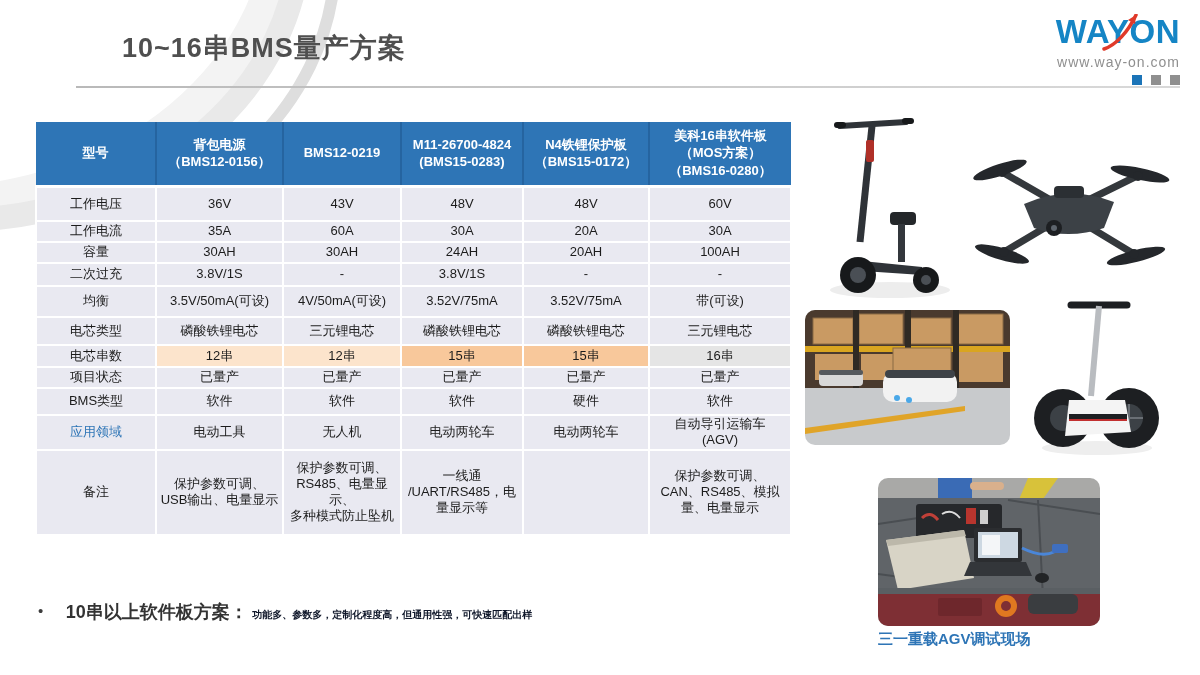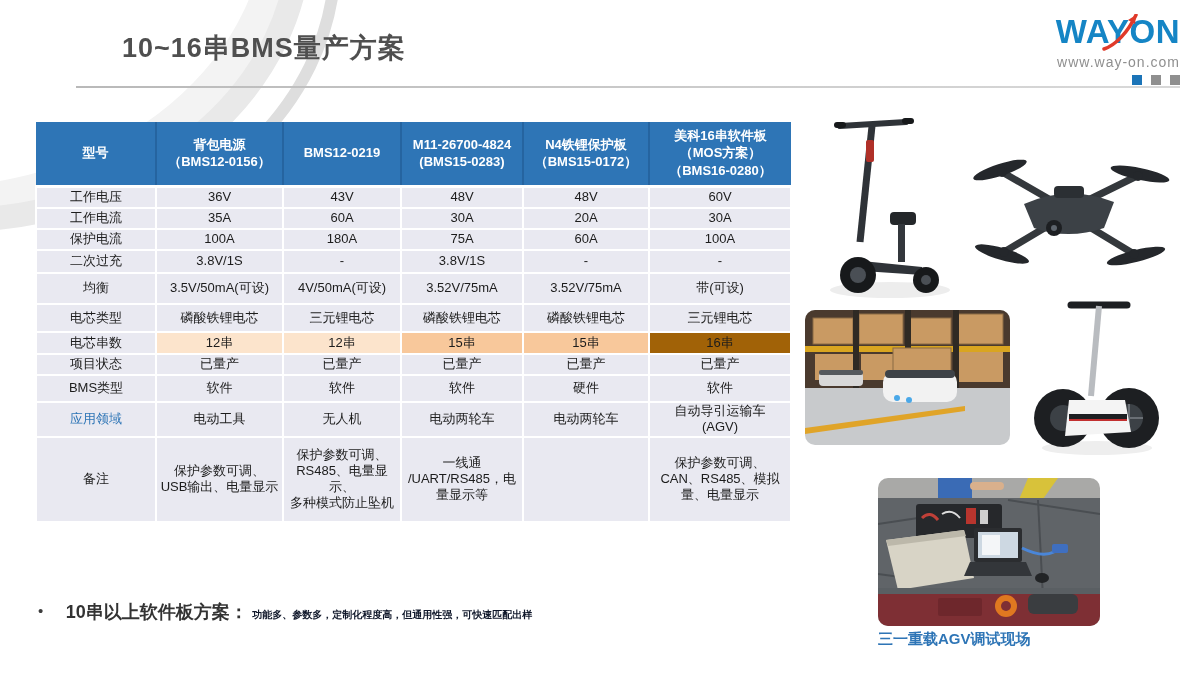--- a/index.html
+++ b/index.html
@@ -89,43 +89,43 @@
           <th>M11-26700-4824
 (BMS15-0283)</th>
           <th>N4铁锂保护板
 （BMS15-0172）</th>
           <th>美科16串软件板
 （MOS方案）
 （BMS16-0280）</th>
         </tr>
     </thead>
     <tbody>
-        <tr style="height: 22px;">
+        <tr style="height: 35px;">
           <td class="rowlabel">工作电压</td>
           <td>36V</td>
           <td>43V</td>
           <td>48V</td>
           <td>48V</td>
           <td>60V</td>
         </tr>
         <tr style="height: 21px;">
           <td class="rowlabel">工作电流</td>
           <td>35A</td>
           <td>60A</td>
           <td>30A</td>
           <td>20A</td>
           <td>30A</td>
         </tr>
         <tr style="height: 21px;">
-          <td class="rowlabel">保护电流</td>
-          <td>100A</td>
-          <td>180A</td>
-          <td>75A</td>
-          <td>60A</td>
-          <td>100A</td>
+          <td class="rowlabel">容量</td>
+          <td>30AH</td>
+          <td>30AH</td>
+          <td>24AH</td>
+          <td>20AH</td>
+          <td>100AH</td>
         </tr>
         <tr style="height: 23px;">
           <td class="rowlabel">二次过充</td>
           <td>3.8V/1S</td>
           <td>-</td>
           <td>3.8V/1S</td>
           <td>-</td>
           <td>-</td>
         </tr>
         <tr style="height: 31px;">
@@ -143,21 +143,21 @@
           <td>磷酸铁锂电芯</td>
           <td>磷酸铁锂电芯</td>
           <td>三元锂电芯</td>
         </tr>
         <tr style="height: 22px;">
           <td class="rowlabel">电芯串数</td>
           <td style="background: rgb(252, 228, 204);">12串</td>
           <td style="background: rgb(252, 228, 204);">12串</td>
           <td style="background: rgb(248, 200, 155);">15串</td>
           <td style="background: rgb(248, 200, 155);">15串</td>
-          <td style="background: #a16207;">16串</td>
+          <td style="background: #e5e5e5;">16串</td>
         </tr>
         <tr style="height: 21px;">
           <td class="rowlabel">项目状态</td>
           <td>已量产</td>
           <td>已量产</td>
           <td>已量产</td>
           <td>已量产</td>
           <td>已量产</td>
         </tr>
         <tr style="height: 27px;">

